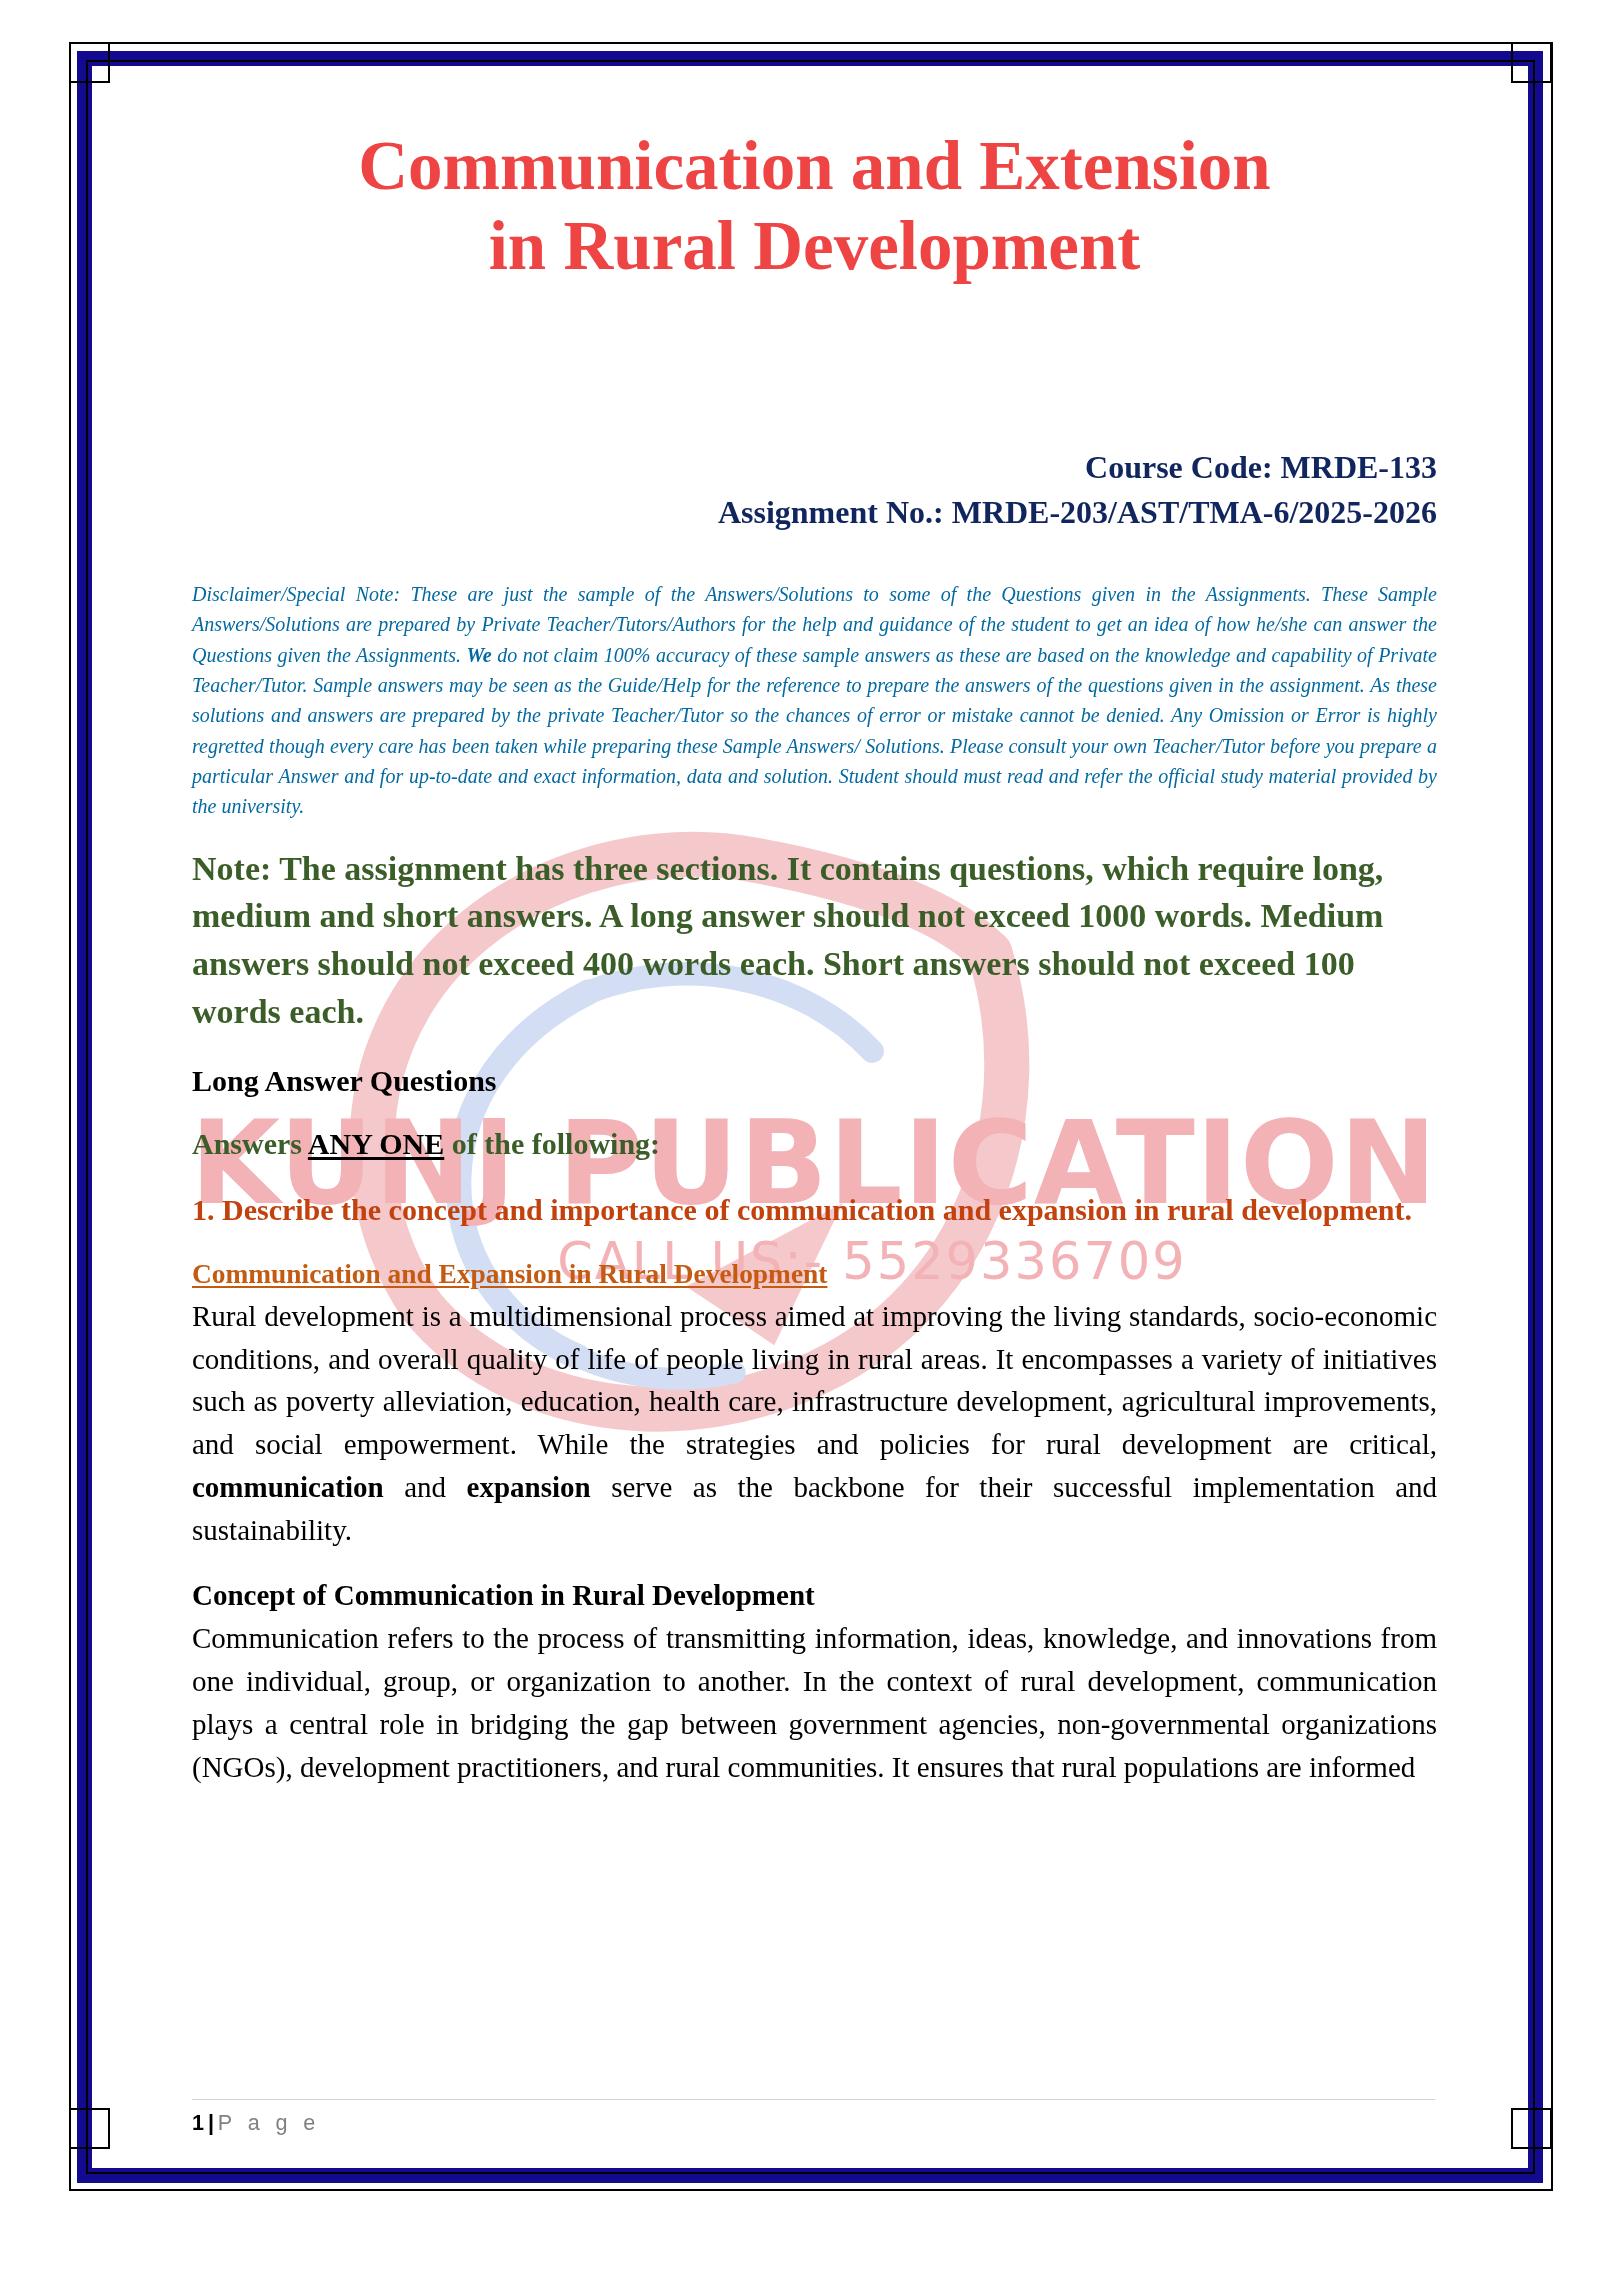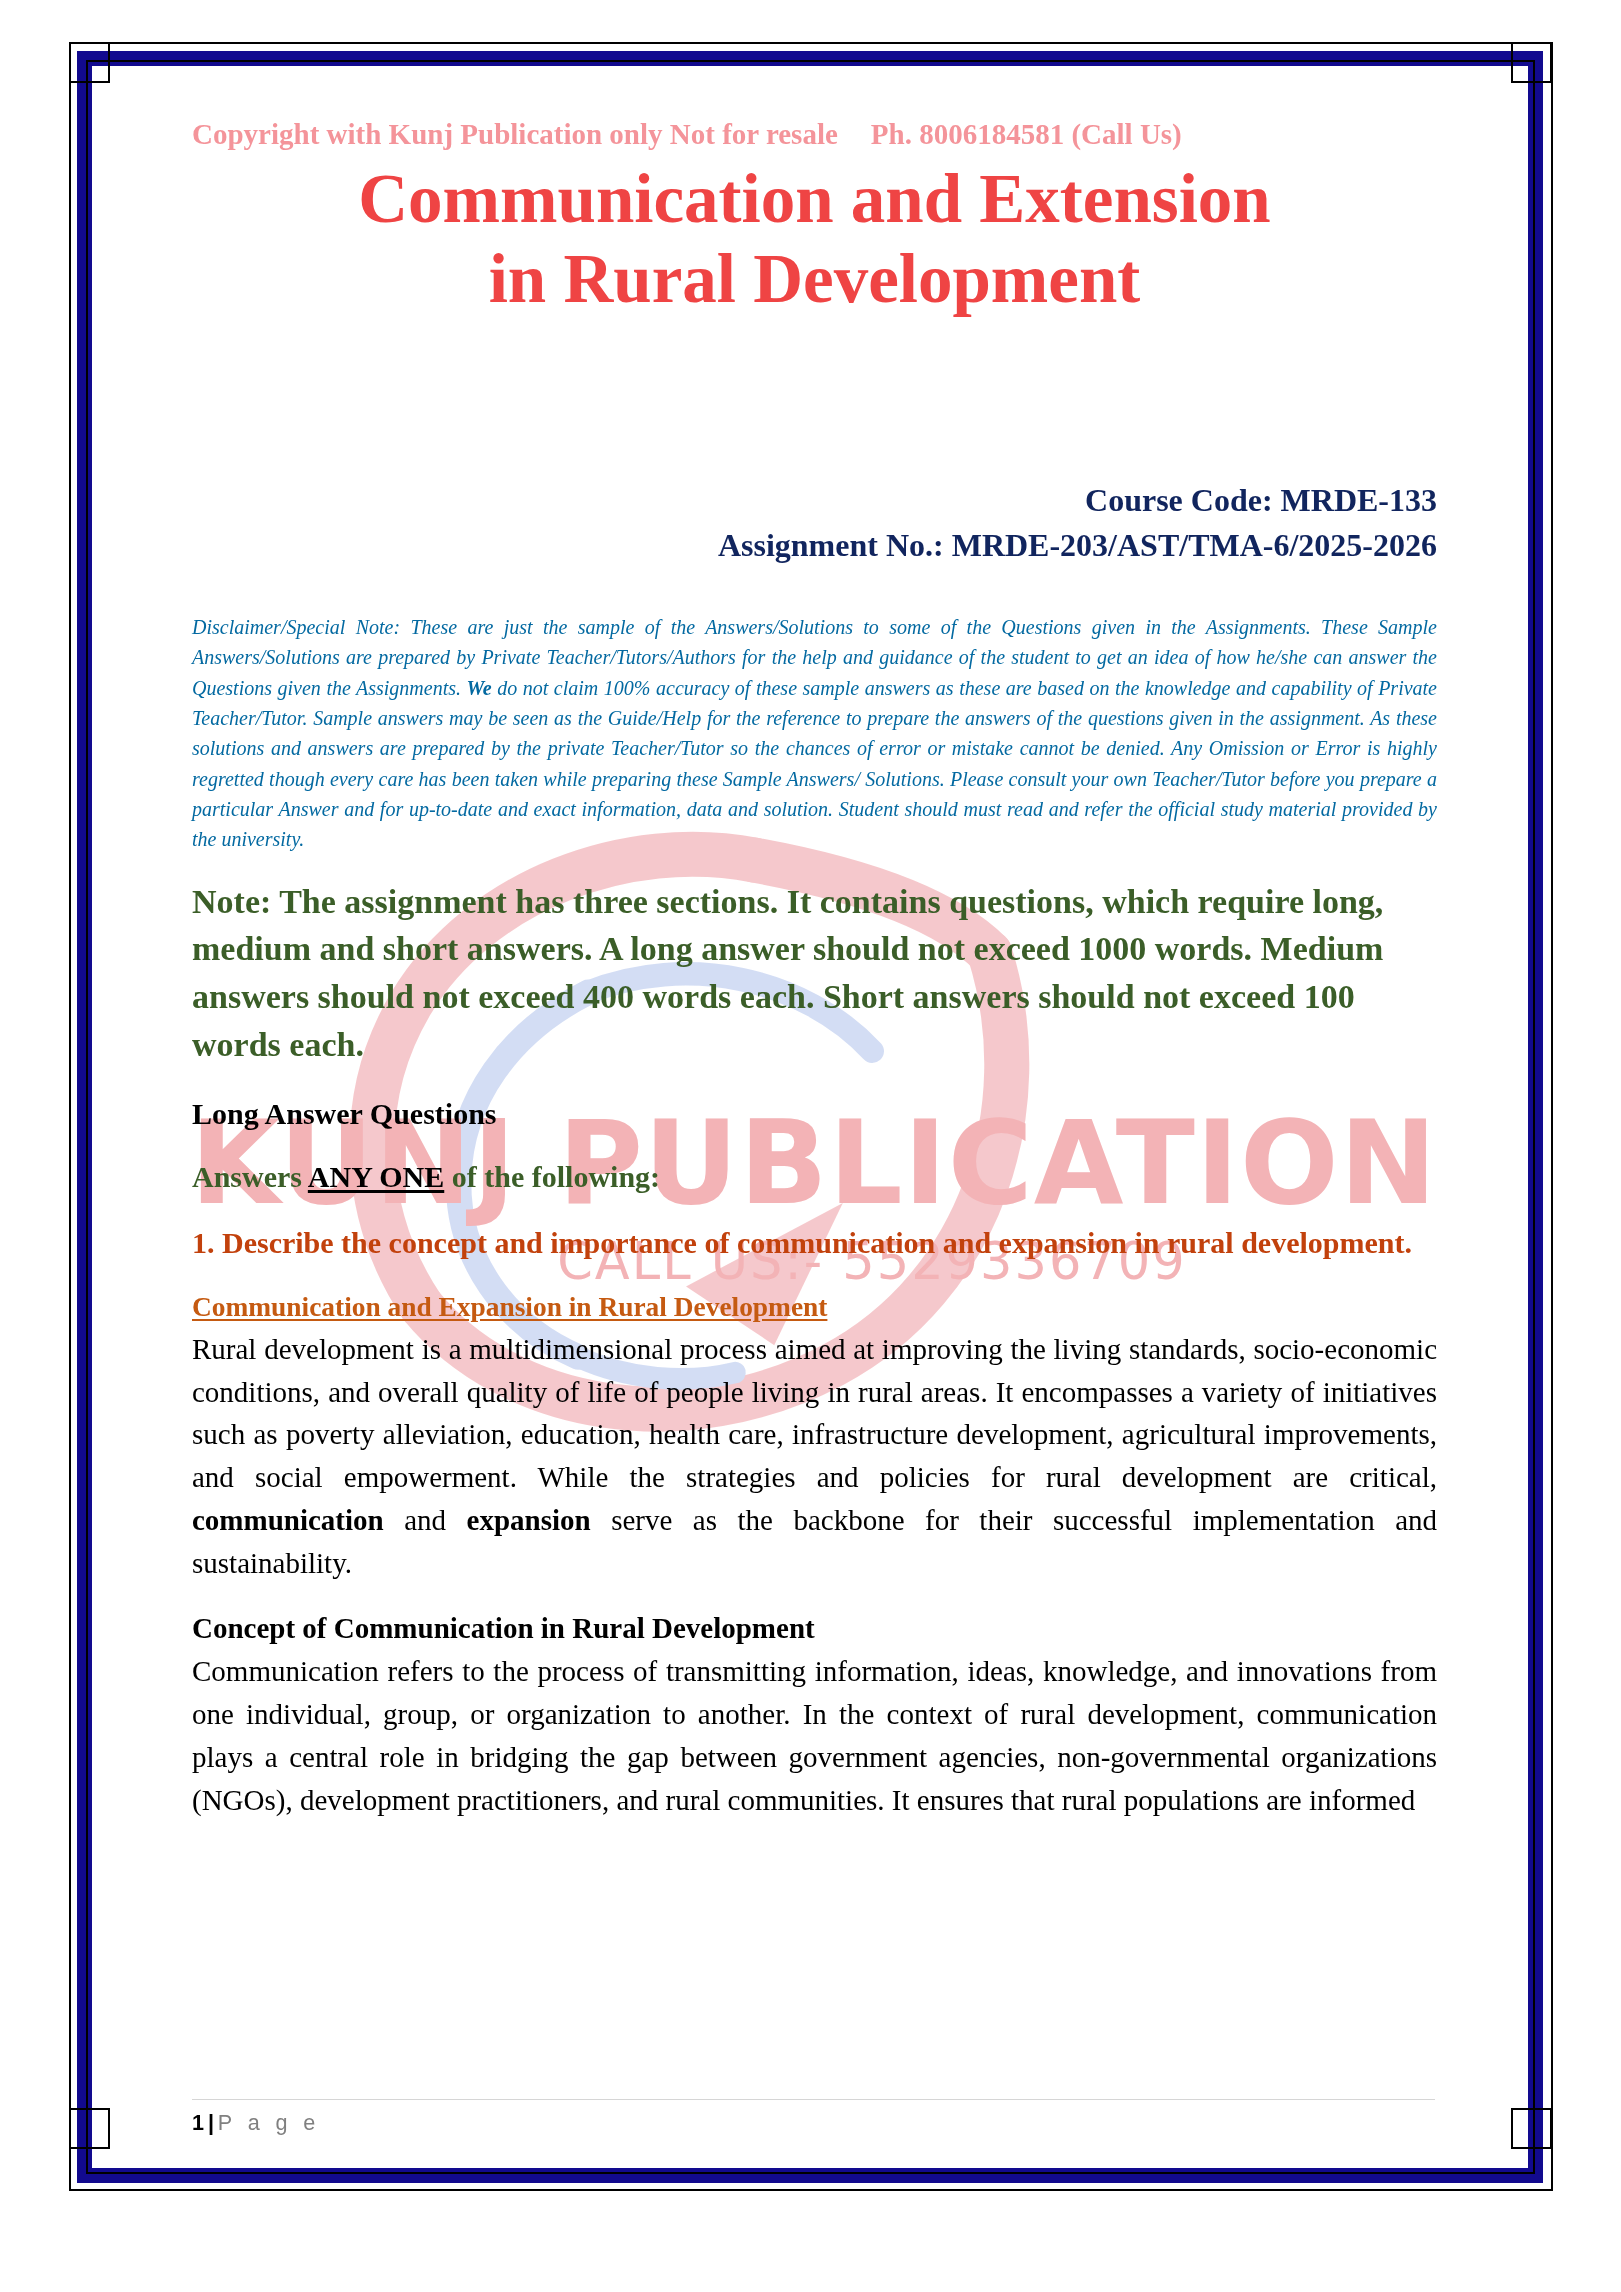--- a/index.html
+++ b/index.html
@@ -243,23 +243,20 @@
 <div id="page-border-outline"></div>
 <div id="page-border"></div>
 <div id="page-border-outline-inner"></div>
 <div class="corner-sq corner-tl"></div>
 <div class="corner-sq corner-tr"></div>
 <div class="corner-sq corner-bl"></div>
 <div class="corner-sq corner-br"></div>
 
 <div id="content">
 
-  <div class="copyright-line">
-    <span>Copyright with Kunj Publication only Not for resale</span><span class="ph">Ph. 8006184581 (Call Us)</span>
-  </div>
 
   <div class="doc-title">
     <div>Communication and Extension</div>
     <div>in Rural Development</div>
   </div>
 
   <div class="course-block">
     <div>Course Code: MRDE-133</div>
     <div>Assignment No.: MRDE-203/AST/TMA-6/2025-2026</div>
   </div>

